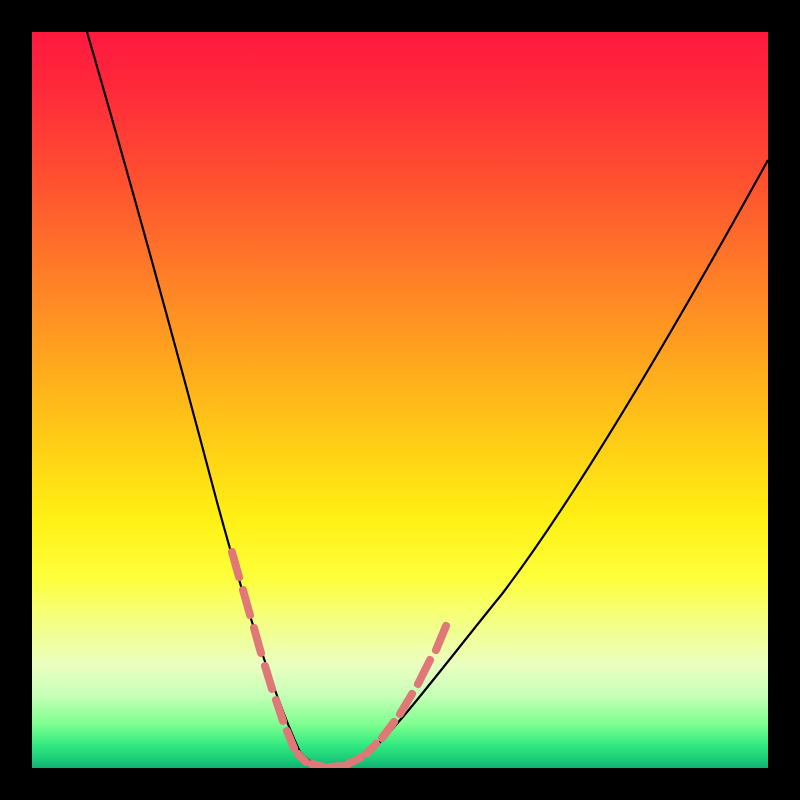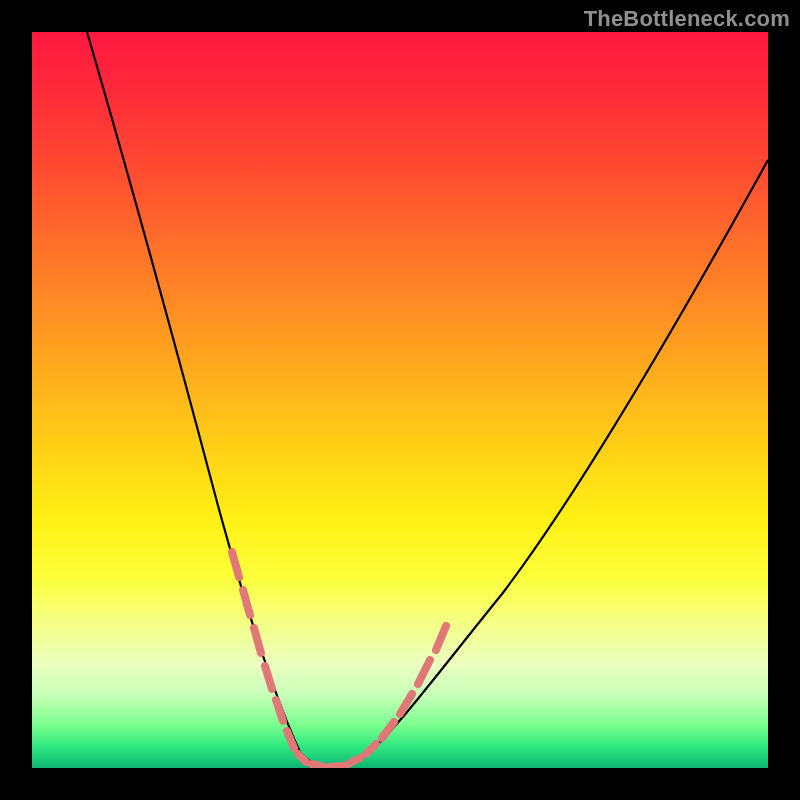--- a/index.html
+++ b/index.html
@@ -66,21 +66,20 @@
     color: #8f8f8f;
     letter-spacing: 0.2px;
     user-select: none;
   }
 </style>
 </head>
 <body>
 
 <div class="frame">
 
-  <div class="watermark">TheBottleneck.com</div>
 
   <div class="plot-area">
     <div class="gradient-bg"></div>
 
     <svg class="curve-layer" viewBox="0 0 736 736" preserveAspectRatio="none">
       <path fill="none" stroke="#000" stroke-width="2.2" d="M 55 0
                C 90 120, 140 300, 185 470
                C 215 580, 245 670, 268 720
                C 278 732, 288 736, 300 736
                C 312 736, 324 732, 340 718

